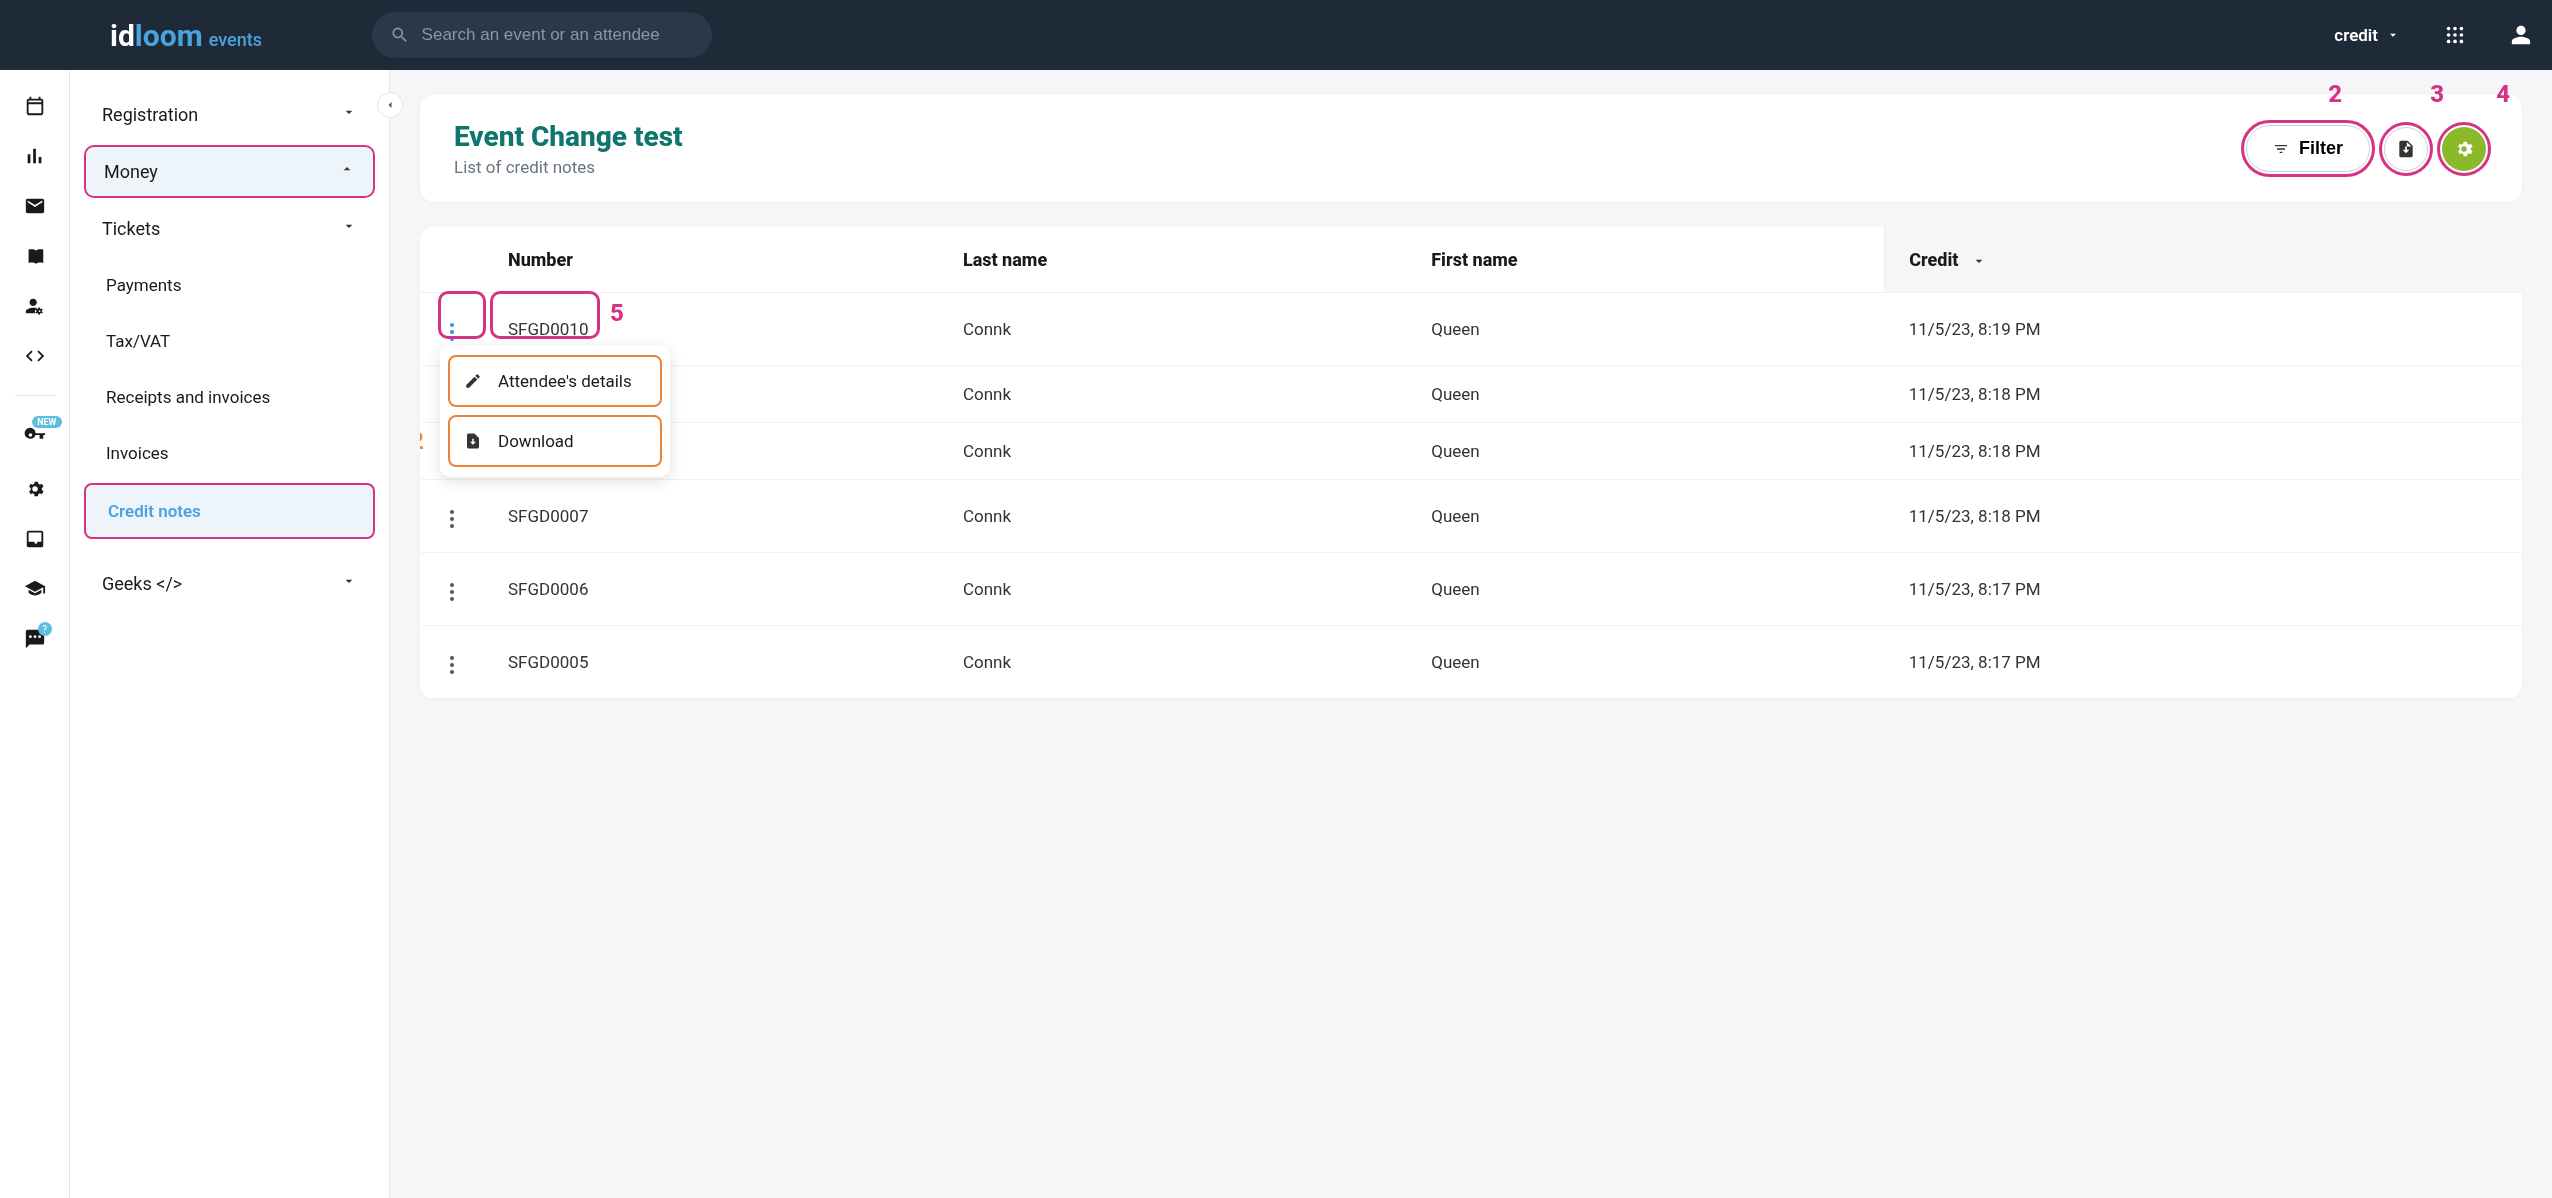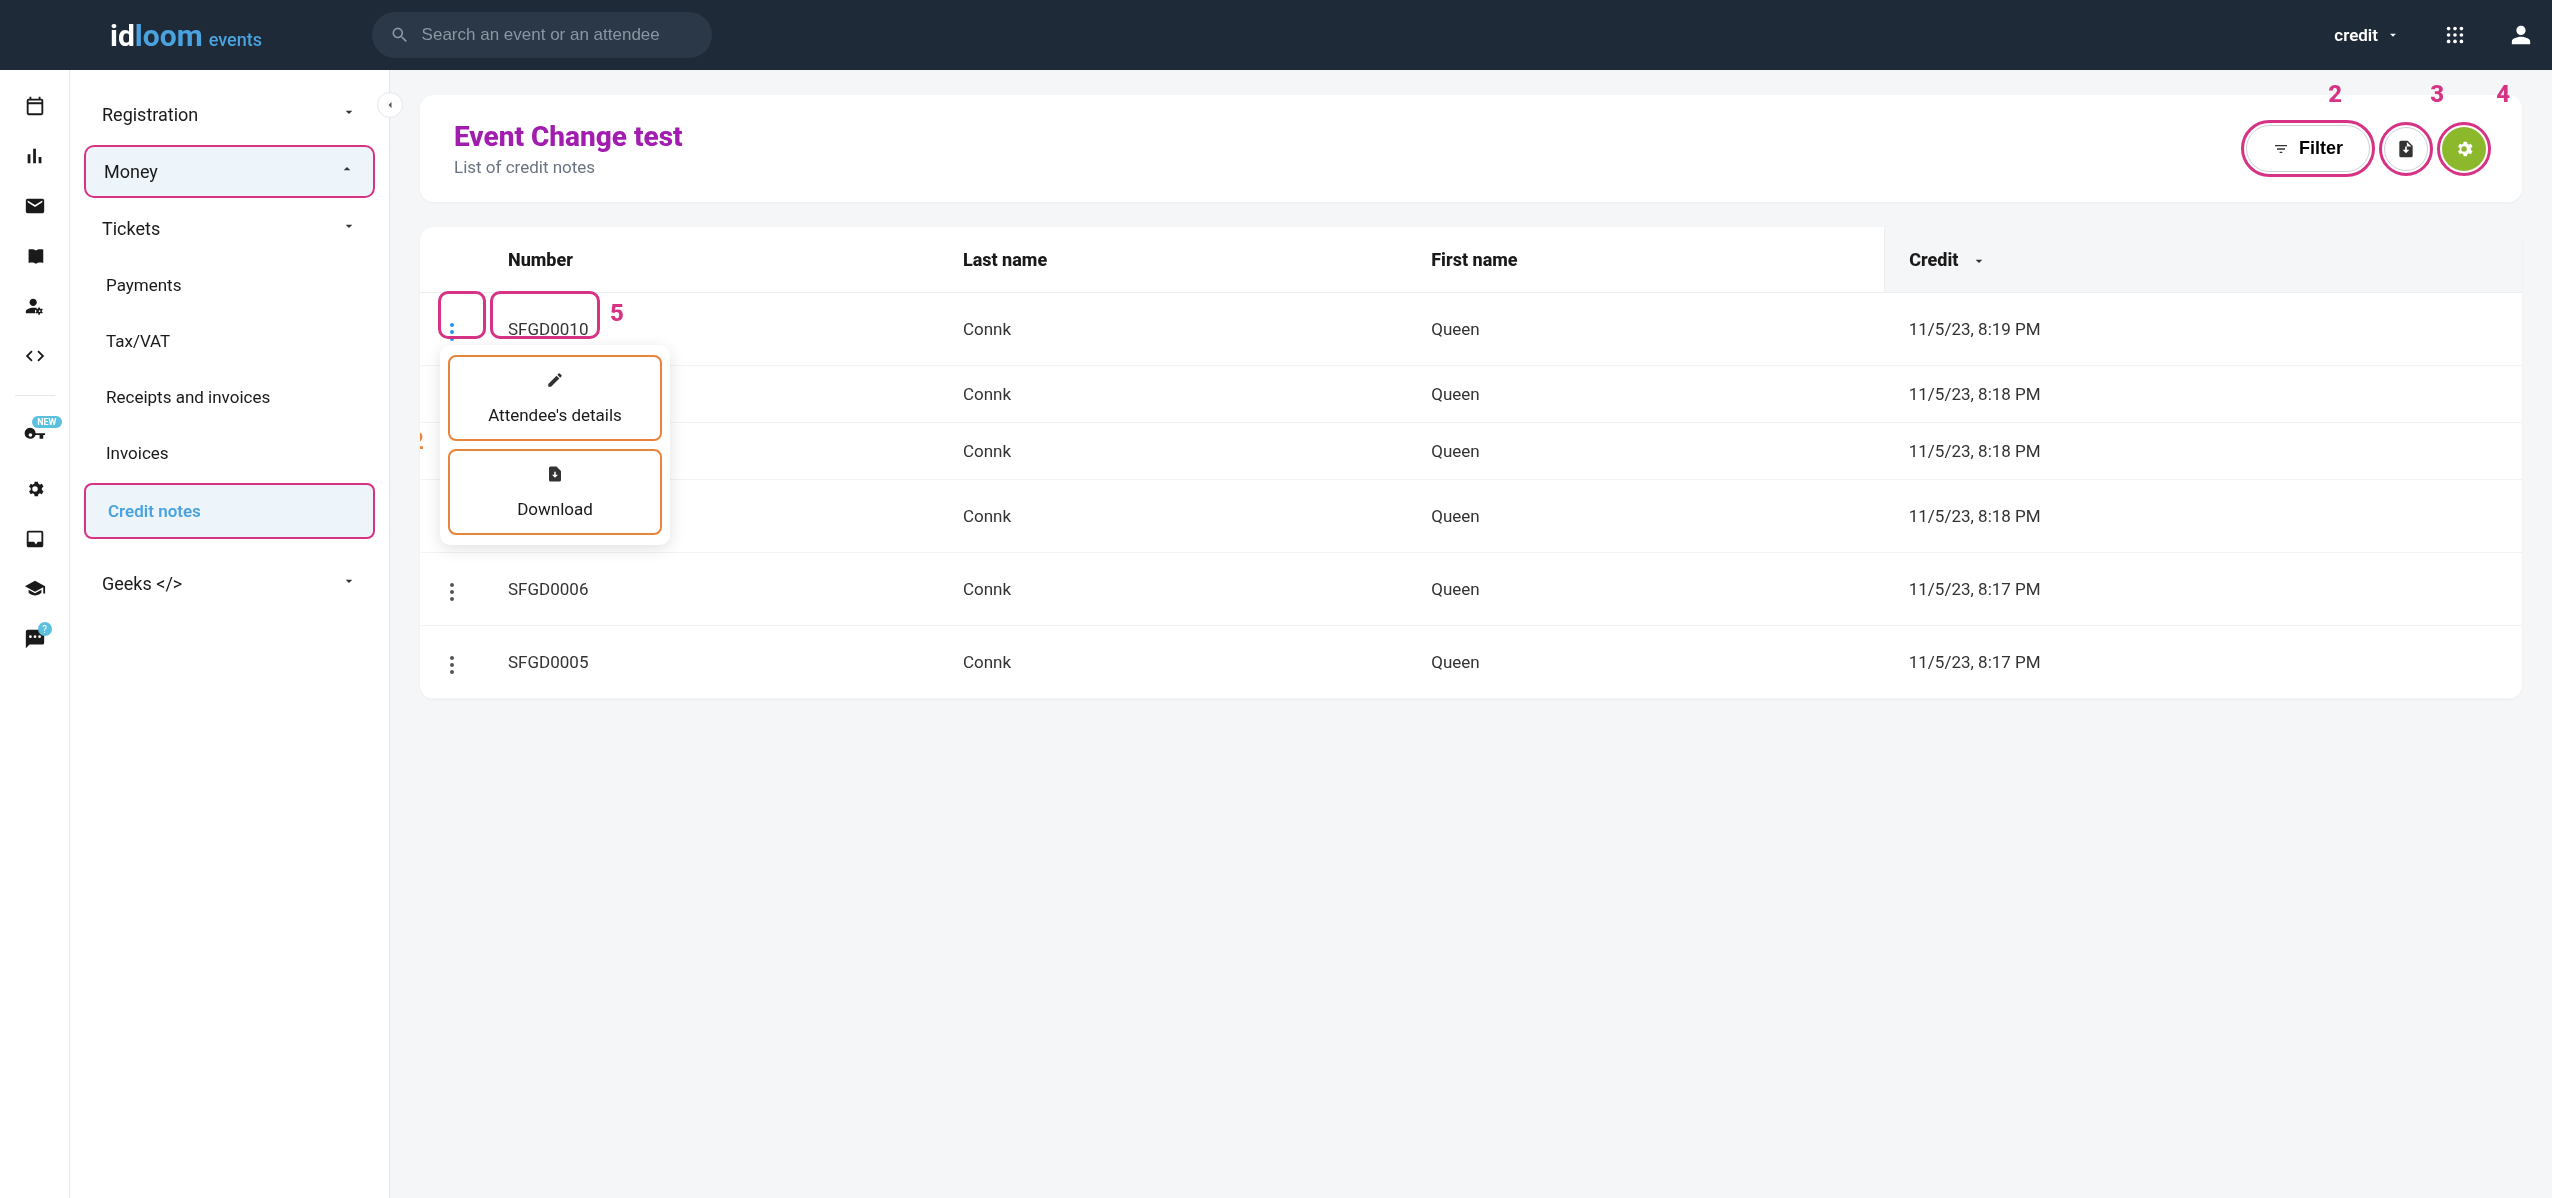--- a/index.html
+++ b/index.html
@@ -30,21 +30,21 @@
 .collapse-btn { position: absolute; right: -14px; top: 22px; width: 26px; height: 26px; border-radius: 50%; border: 1px solid #e4e6ea; background: #fff; display: flex; align-items: center; justify-content: center; cursor: pointer; }
 .collapse-btn svg { width: 12px; height: 12px; fill: #555; }
 .nav-item { display: flex; align-items: flex-start; justify-content: space-between; padding: 14px 18px; font-size: 18px; border-radius: 10px; cursor: pointer; margin-bottom: 6px; }
 .nav-item.expanded { background: #eef5fa; border: 2px solid #d63384; }
 .nav-item .chev { width: 16px; height: 16px; fill: #333; }
 .sub-item { padding: 16px 22px; font-size: 17px; border-radius: 8px; cursor: pointer; margin-bottom: 4px; }
 .sub-item.active { background: #eef5fa; color: #4aa3df; font-weight: 600; border: 2px solid #d63384; }
 
 .main { flex: 1; padding: 25px 30px; position: relative; overflow: hidden; }
 .header-card { background: #fff; border-radius: 14px; padding: 25px 34px; display: flex; align-items: center; box-shadow: 0 1px 3px rgba(0,0,0,.04); }
-.header-left .title { font-size: 28px; font-weight: 800; color: #a21caf; }
+.header-left .title { font-size: 28px; font-weight: 800; color: #0f766e; }
 .header-left .subtitle { font-size: 17px; color: #6a7480; margin-top: 4px; }
 .header-right { margin-left: auto; display: flex; align-items: center; gap: 10px; }
 .filter-btn { border: 1px solid #ccd2da; background: #fff; border-radius: 24px; padding: 12px 26px; display: flex; align-items: center; gap: 10px; font-size: 18px; font-weight: 600; cursor: pointer; }
 .filter-btn svg { width: 16px; height: 16px; fill: #333; }
 .icon-btn { width: 44px; height: 44px; border-radius: 50%; display: flex; align-items: center; justify-content: center; cursor: pointer; }
 .icon-btn.dl { background: #fff; border: 1px solid #ccd2da; }
 .icon-btn.dl svg { width: 20px; height: 20px; fill: #333; }
 .icon-btn.gear { background: #8cb82b; }
 .icon-btn.gear svg { width: 22px; height: 22px; fill: #fff; }
 .hl-pink { outline: 3px solid #d63384; border-radius: 26px; padding: 2px; }
@@ -54,21 +54,21 @@
 .table th { text-align: left; padding: 22px 24px; font-size: 18px; font-weight: 800; border-bottom: 1px solid #eceef1; }
 .table td { padding: 18px 24px; font-size: 17px; border-bottom: 1px solid #f2f3f5; color: #333; }
 .th-created { background: #f5f6f8; border-left: 1px solid #eceef1; }
 .th-created .chev { width: 16px; height: 16px; fill: #333; margin-left: 8px; vertical-align: middle; }
 .col-dots { width: 60px; text-align: center !important; }
 .dots { display: inline-flex; flex-direction: column; gap: 3px; cursor: pointer; padding: 6px; }
 .dots span { width: 4px; height: 4px; border-radius: 50%; background: #555; }
 .dots.blue span { background: #2196f3; }
 
 .dropdown { position: absolute; background: #fff; border-radius: 10px; box-shadow: 0 4px 16px rgba(0,0,0,.12); padding: 10px 8px; width: 230px; z-index: 10; }
-.dd-item { display: flex; align-items: center; gap: 16px; padding: 14px 14px; border: 2px solid #e8833a; border-radius: 8px; font-size: 17px; cursor: pointer; margin-bottom: 8px; flex-direction: column; }
+.dd-item { display: flex; align-items: center; gap: 16px; padding: 14px 14px; border: 2px solid #e8833a; border-radius: 8px; font-size: 17px; cursor: pointer; margin-bottom: 8px; }
 .dd-item:last-child { margin-bottom: 0; }
 .dd-item svg { width: 18px; height: 18px; fill: #333; }
 
 .ann-pink { position: absolute; border: 3px solid #d63384; border-radius: 10px; pointer-events: none; }
 .ann-label-pink { position: absolute; color: #d63384; font-size: 24px; font-weight: 800; }
 .ann-label-orange { position: absolute; color: #e8833a; font-size: 24px; font-weight: 800; }
 </style>
 </head>
 <body>
 

